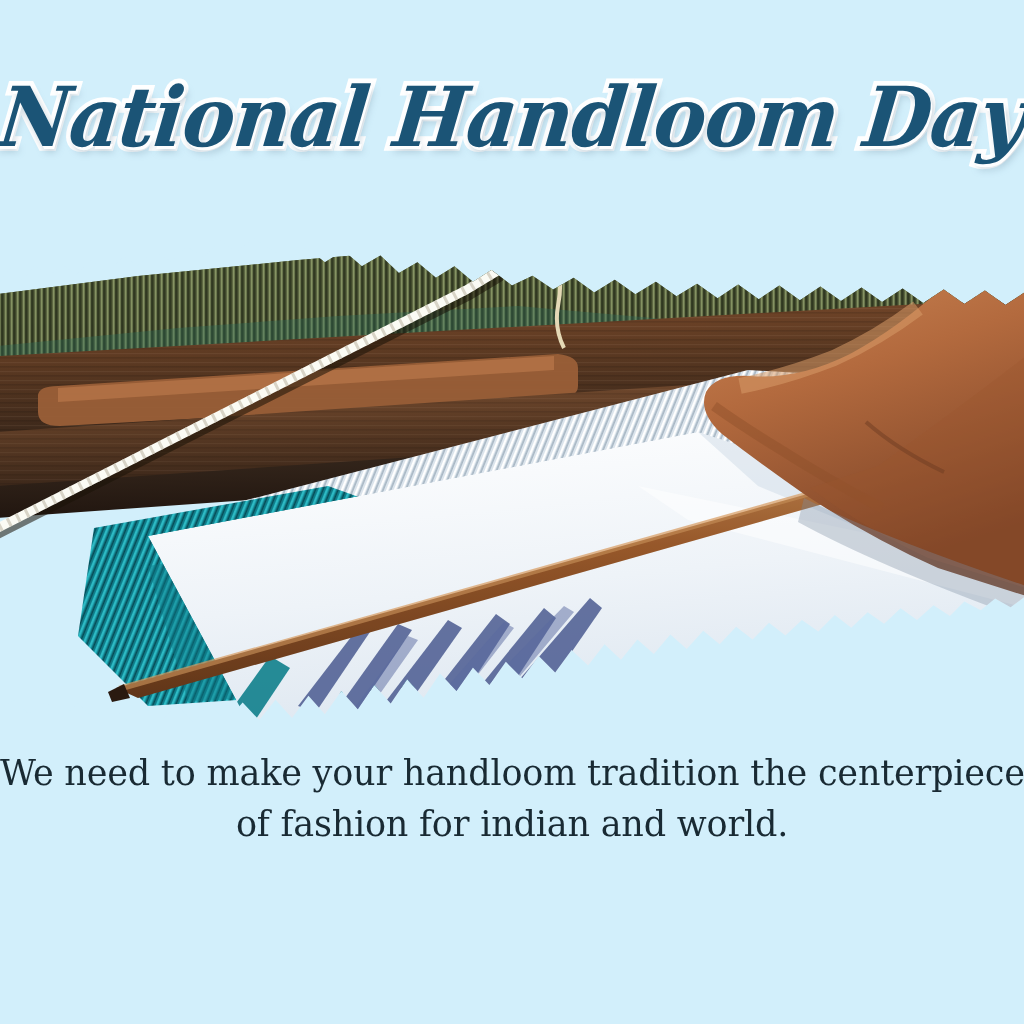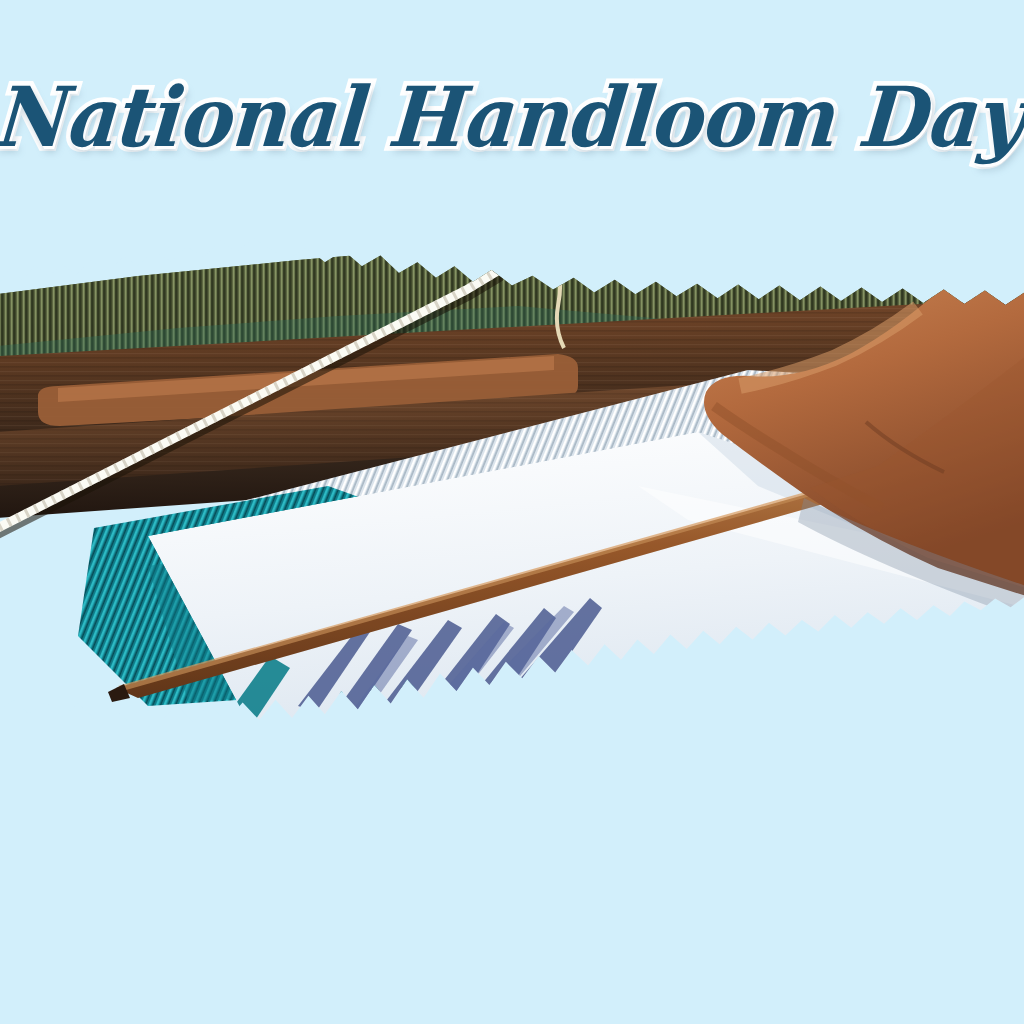--- a/index.html
+++ b/index.html
@@ -293,15 +293,17 @@
         <path d="M1028,120 L1028,352 L930,322 Q866,292 812,252 L880,230 Q950,180 1028,120 Z" fill="#9a5730" opacity="0.30"></path>
 
         <path d="M868,186 Q900,214 946,236" stroke="#6d3c21" stroke-width="4" fill="none" opacity="0.5"></path>
       </g>
 
       <path d="M806,262 Q880,300 1028,350 L1028,384 Q880,330 800,286 Z" fill="#7b8ba0" opacity="0.35"></path>
     </svg>
   </div>
 
   <div class="caption">
+    <span class="ln">We need to make your handloom tradition the centerpiece</span>
+    <span class="ln">of fashion for indian and world.</span>
   </div>
 
 </div>
 
 </body></html>

